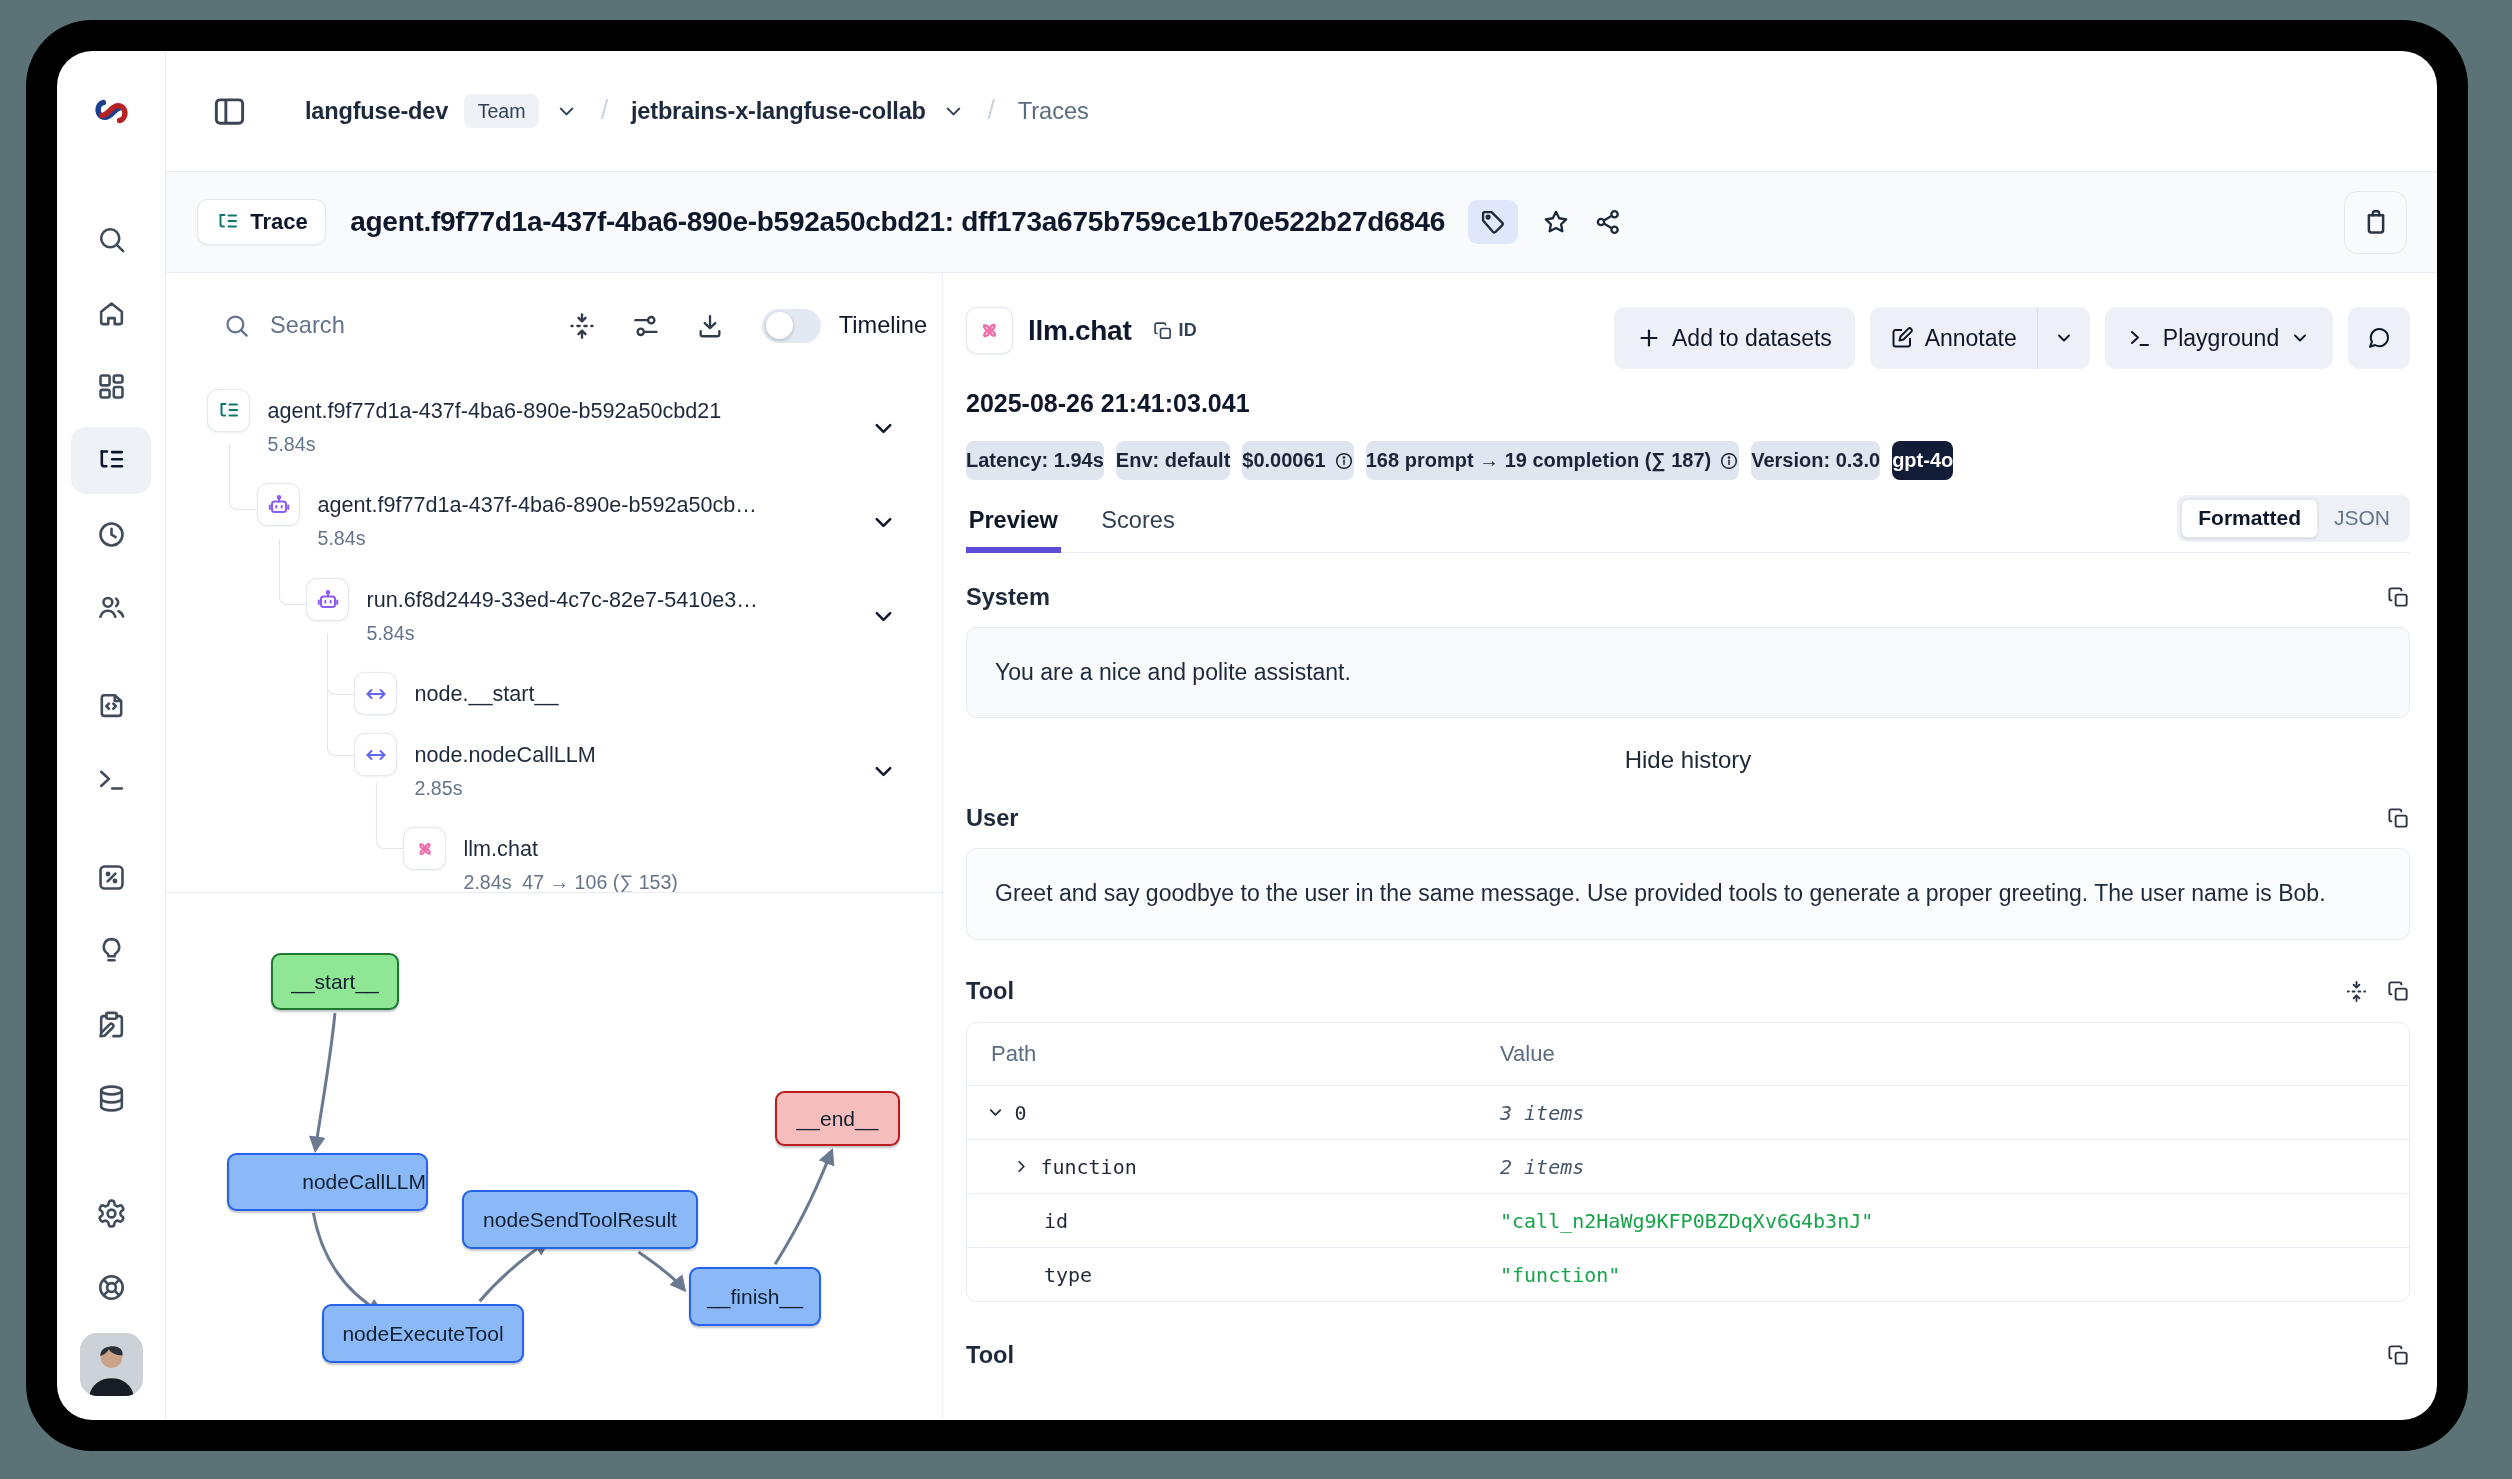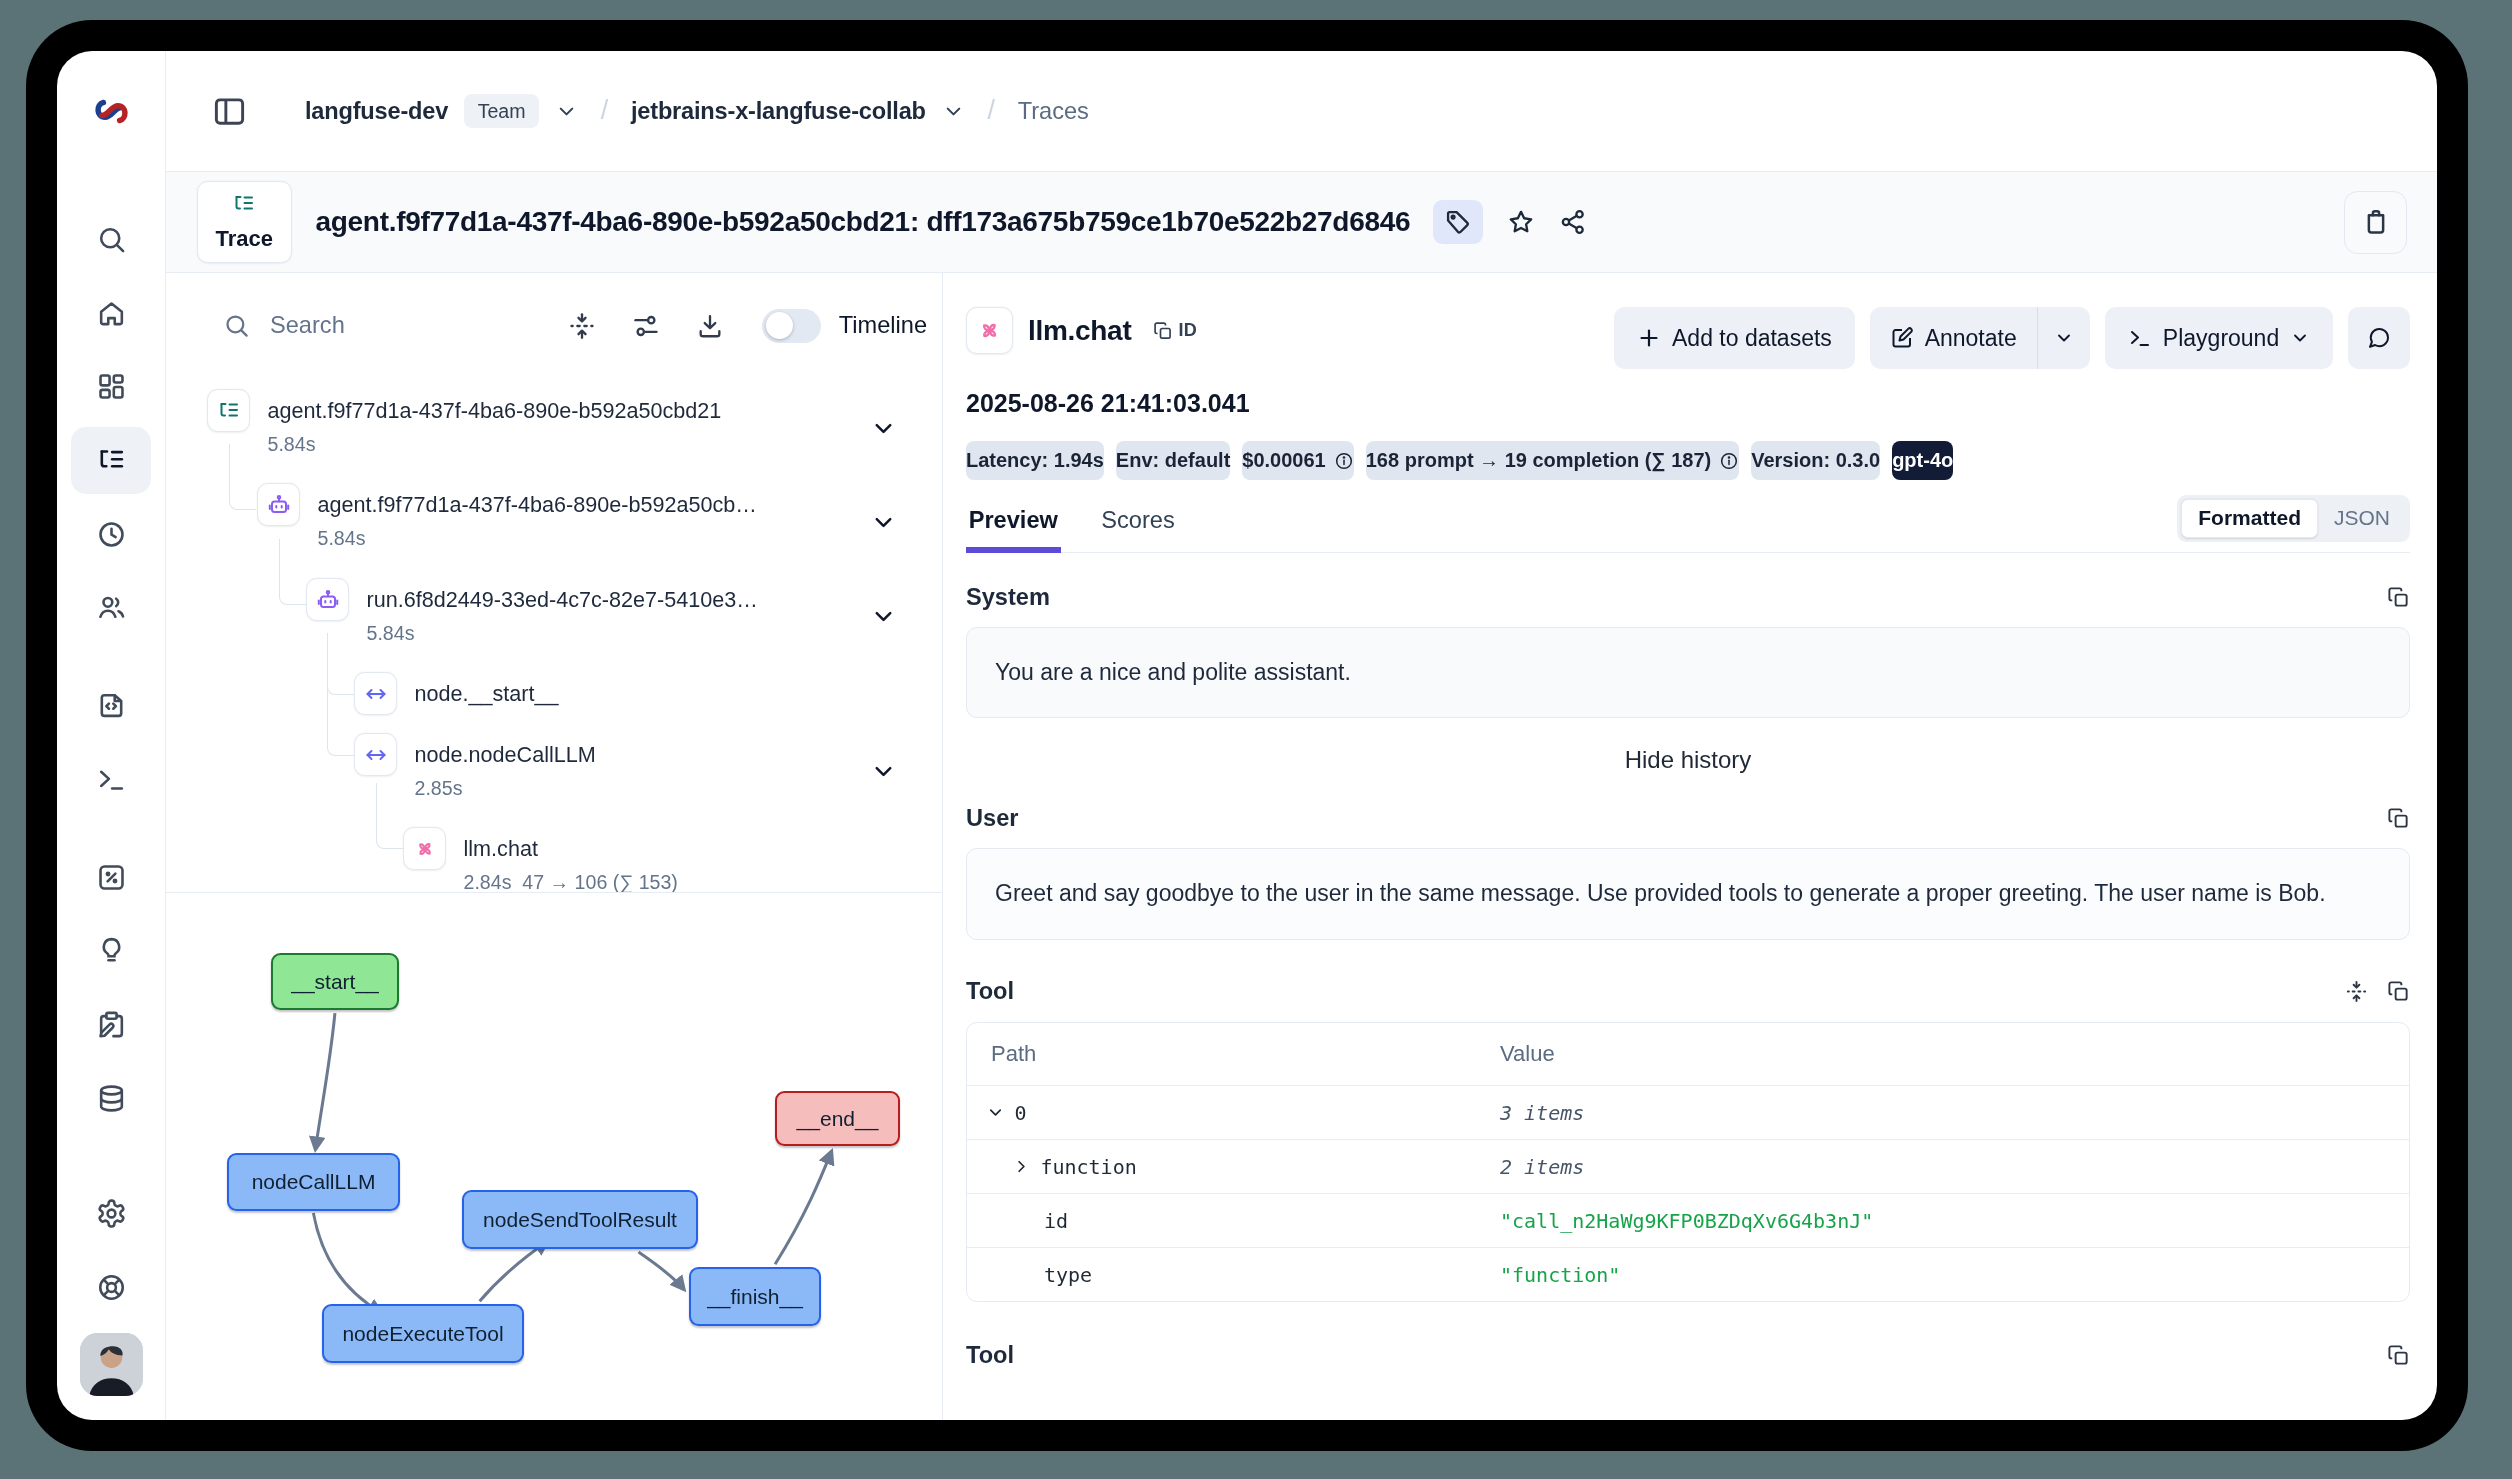--- a/index.html
+++ b/index.html
@@ -33,21 +33,21 @@
   .crumb { display:flex; align-items:center; gap:16px; font-size:23.6px; }
   .crumb .org { color:#1e293b; font-weight:600; letter-spacing:-0.2px; }
   .team-chip { background:#eef2f7; border-radius:8px; padding:5.4px 13.5px; font-size:19.6px; color:#334155; font-weight:500; }
   .crumb svg.chev { width:23px; height:23px; color:#334155; }
   .slash { color:#cbd5e1; font-size:27px; font-weight:300; margin:0 6.7px; transform:translateY(-1.3px); }
   .crumb .proj { color:#1e293b; font-weight:600; letter-spacing:-0.2px; }
   .crumb .section { color:#5b6b82; font-weight:500; }
 
   
   .tracebar { height:102px; flex:0 0 102px; background:#f8fafc; border-bottom:1.3px solid #e8edf3; border-top:1.3px solid #e8edf3; display:flex; align-items:center; padding:0 30px 0 31px; }
-  .trace-chip { display:flex; align-items:center; gap:10.8px; background:#fff; border:1.3px solid #e2e8f0; border-radius:10.8px; padding:9.4px 17.5px; box-shadow:0 0.7px 2px rgba(15,23,42,.06);flex-direction:column; }
+  .trace-chip { display:flex; align-items:center; gap:10.8px; background:#fff; border:1.3px solid #e2e8f0; border-radius:10.8px; padding:9.4px 17.5px; box-shadow:0 0.7px 2px rgba(15,23,42,.06); }
   .trace-chip svg { width:24px; height:24px; color:#0f766e; }
   .trace-chip span { font-size:22px; font-weight:700; color:#0f172a; }
   .trace-title { font-size:28px; font-weight:700; color:#0f172a; letter-spacing:-0.3px; margin-left:24px; white-space:nowrap; overflow:hidden; text-overflow:ellipsis; }
   .trace-actions { display:flex; align-items:center; gap:24px; margin-left:23px; }
   .icon-btn { display:flex; align-items:center; justify-content:center; color:#1e293b; background:transparent; border:none; }
   .icon-btn svg { width:28px; height:28px; }
   .tag-btn { background:#e1e7fb; border-radius:9.4px; padding:8px 10.8px; }
   .trash-btn { margin-left:auto; width:63px; height:63px; border:1.3px solid #e2e8f0; border-radius:13.5px; background:#fff0; display:flex; align-items:center; justify-content:center; color:#2b3546; }
   .trash-btn svg { width:30px; height:30px; }
 
@@ -586,21 +586,21 @@
               <path d="M251 177 C 244 250 230 322 222 380"></path>
               <path d="M219 474 C 232 545 268 592 320 622"></path>
               <path d="M466 605 C 500 565 535 538 567 516"></path>
               <path d="M702 532 C 740 558 757 572 770 588"></path>
               <path d="M905 550 C 950 478 972 424 989 382"></path>
             </g>
           </svg>
           <div class="gnode g-start" style="left:105px;top:60px;width:128px;height:57px;">
               <span>__start__</span>
             </div>
-          <div class="gnode g-step" style="left:61px;top:260px;width:173px;height:58px;">
+          <div class="gnode g-step" style="left:61px;top:260px;width:201px;height:58px;justify-content:flex-end;">
               <span>nodeCallLLM</span>
             </div>
           <div class="gnode g-step" style="left:296px;top:297px;width:236px;height:59px;">
               <span>nodeSendToolResult</span>
             </div>
           <div class="gnode g-step" style="left:156px;top:411px;width:202px;height:59px;">
               <span>nodeExecuteTool</span>
             </div>
           <div class="gnode g-step" style="left:523px;top:374px;width:132px;height:59px;">
               <span>__finish__</span>

